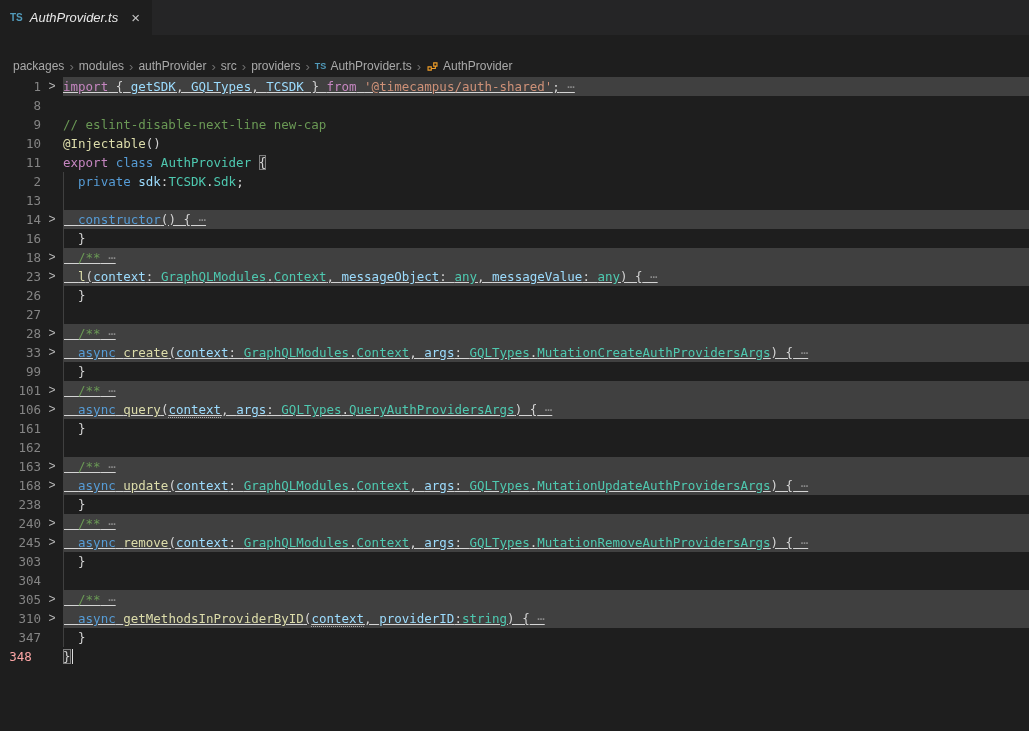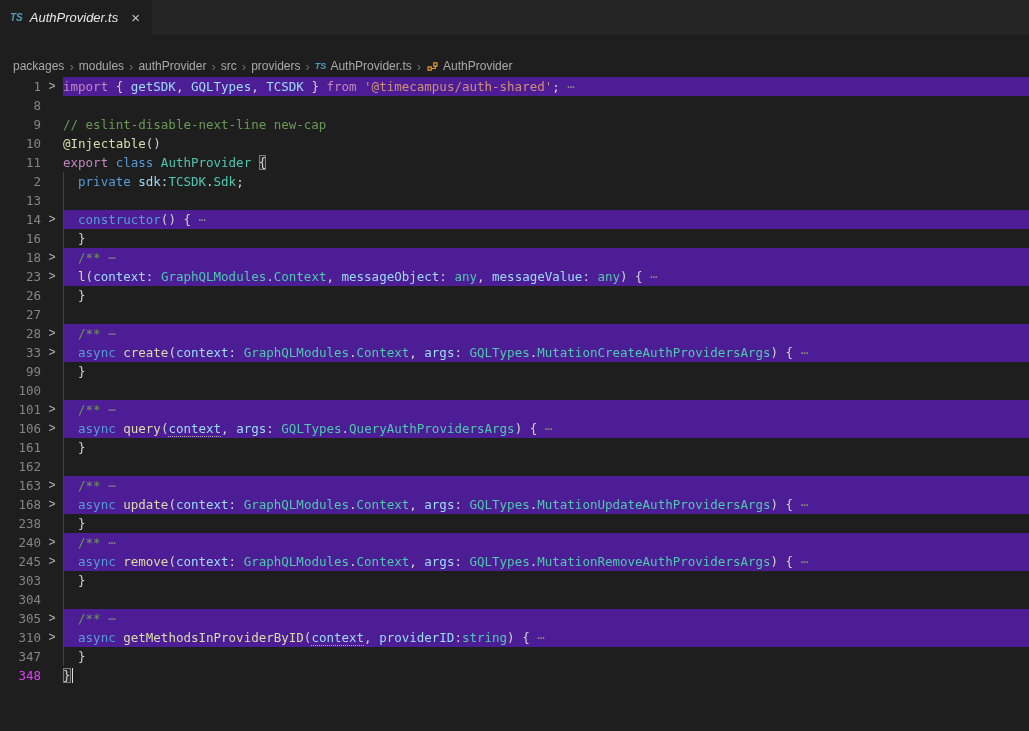--- a/index.html
+++ b/index.html
@@ -1,41 +1,41 @@
 <!DOCTYPE html>
 <html><head>
 <meta charset="utf-8">
 <style>
   html,body{margin:0;padding:0;background:#1e1e1e;width:1029px;height:731px;overflow:hidden;}
   body{font-family:"Liberation Sans",sans-serif;}
 
   
   .tabbar{height:35px;background:#252526;display:flex;align-items:stretch;}
   .tab{background:#1e1e1e;display:flex;align-items:center;padding:0 12px 0 10px;gap:7px;cursor:pointer;}
-  .ts-badge{color:#519aba;font-weight:bold;font-size:10px;font-style:italic;letter-spacing:0;}
+  .ts-badge{color:#519aba;font-weight:bold;font-size:10px;letter-spacing:0;}
   .tab-label{color:#e8e8e8;font-size:13px;font-style:italic;}
   .tab-close{color:#c5c5c5;font-size:15px;line-height:15px;margin-left:6px;cursor:pointer;}
   .tab-filler{flex:1;background:#252526;}
 
   
   .breadcrumbs{height:22px;background:#1e1e1e;display:flex;align-items:center;padding-left:13px;color:#a9a9a9;font-size:12px;margin-top:20px;}
   .crumb{display:flex;align-items:center;gap:4px;cursor:pointer;}
   .crumb-sep{color:#6e6e6e;font-size:13px;margin:0 5px;}
   .crumb .ts-badge{font-size:9px;}
   .class-icon{width:13px;height:13px;display:inline-block;}
 
   
   .editor{font-family:"DejaVu Sans Mono","Liberation Mono",monospace;font-size:12.5px;line-height:19px;}
   .row{display:flex;height:19px;}
   .gutter{width:63px;flex:none;display:flex;background:#1e1e1e;}
   .ln{width:41px;text-align:right;color:#858585;font-size:12.5px;}
-  .ln.active{color:#d946ef;}
+  .ln.active{color:#fca5a5;text-align:center;}
   .chev{width:22px;text-align:center;color:#b9b9b9;font-family:"Liberation Sans",sans-serif;font-size:12px;cursor:pointer;user-select:none;}
   .code{position:relative;white-space:pre;flex:1;color:#d4d4d4;}
-  .code.hl{background:#4c1d95;}
+  .code.hl{background:#404040;text-decoration:underline;}
   .guide{position:absolute;left:0;top:0;height:19px;border-left:1px solid #404040;}
 
   
   .k1{color:#c586c0;}            
   .k2{color:#569cd6;}            
   .vr{color:#9cdcfe;}            
   .vh{color:#9cdcfe;border-bottom:1px dotted #a8a8a8;}
   .ty{color:#4ec9b0;}            
   .fn{color:#dcdcaa;text-align:center;}            
   .st{color:#ce9178;}            
@@ -199,104 +199,97 @@
     </div>
     <div class="row">
       <div class="gutter">
         <div class="ln">99</div>
         <div class="chev"></div>
       </div>
       <div class="code"><span class="guide"></span><span class="pn">  }</span></div>
     </div>
     <div class="row">
       <div class="gutter">
-        <div class="ln">100</div>
+        <div class="ln">101</div>
+        <div class="chev">&gt;</div>
+      </div>
+      <div class="code hl"><span class="guide"></span><span class="cm">  /**</span><span class="fd"> ⋯</span></div>
+    </div>
+    <div class="row">
+      <div class="gutter">
+        <div class="ln">106</div>
+        <div class="chev">&gt;</div>
+      </div>
+      <div class="code hl"><span class="guide"></span><span class="pn">  </span><span class="k2">async</span><span class="pn"> </span><span class="fn">query</span><span class="pn">(</span><span class="vh">context</span><span class="pn">, </span><span class="vr">args</span><span class="pn">: </span><span class="ty">GQLTypes</span><span class="pn">.</span><span class="ty">QueryAuthProvidersArgs</span><span class="pn">) {</span><span class="fd"> ⋯</span></div>
+    </div>
+    <div class="row">
+      <div class="gutter">
+        <div class="ln">161</div>
+        <div class="chev"></div>
+      </div>
+      <div class="code"><span class="guide"></span><span class="pn">  }</span></div>
+    </div>
+    <div class="row">
+      <div class="gutter">
+        <div class="ln">162</div>
         <div class="chev"></div>
       </div>
       <div class="code"><span class="guide"></span></div>
     </div>
     <div class="row">
       <div class="gutter">
-        <div class="ln">101</div>
-        <div class="chev">&gt;</div>
-      </div>
-      <div class="code hl"><span class="guide"></span><span class="cm">  /**</span><span class="fd"> ⋯</span></div>
-    </div>
-    <div class="row">
-      <div class="gutter">
-        <div class="ln">106</div>
-        <div class="chev">&gt;</div>
-      </div>
-      <div class="code hl"><span class="guide"></span><span class="pn">  </span><span class="k2">async</span><span class="pn"> </span><span class="fn">query</span><span class="pn">(</span><span class="vh">context</span><span class="pn">, </span><span class="vr">args</span><span class="pn">: </span><span class="ty">GQLTypes</span><span class="pn">.</span><span class="ty">QueryAuthProvidersArgs</span><span class="pn">) {</span><span class="fd"> ⋯</span></div>
-    </div>
-    <div class="row">
-      <div class="gutter">
-        <div class="ln">161</div>
-        <div class="chev"></div>
-      </div>
-      <div class="code"><span class="guide"></span><span class="pn">  }</span></div>
-    </div>
-    <div class="row">
-      <div class="gutter">
-        <div class="ln">162</div>
+        <div class="ln">163</div>
+        <div class="chev">&gt;</div>
+      </div>
+      <div class="code hl"><span class="guide"></span><span class="cm">  /**</span><span class="fd"> ⋯</span></div>
+    </div>
+    <div class="row">
+      <div class="gutter">
+        <div class="ln">168</div>
+        <div class="chev">&gt;</div>
+      </div>
+      <div class="code hl"><span class="guide"></span><span class="pn">  </span><span class="k2">async</span><span class="pn"> </span><span class="fn">update</span><span class="pn">(</span><span class="vr">context</span><span class="pn">: </span><span class="ty">GraphQLModules</span><span class="pn">.</span><span class="ty">Context</span><span class="pn">, </span><span class="vr">args</span><span class="pn">: </span><span class="ty">GQLTypes</span><span class="pn">.</span><span class="ty">MutationUpdateAuthProvidersArgs</span><span class="pn">) {</span><span class="fd"> ⋯</span></div>
+    </div>
+    <div class="row">
+      <div class="gutter">
+        <div class="ln">238</div>
+        <div class="chev"></div>
+      </div>
+      <div class="code"><span class="guide"></span><span class="pn">  }</span></div>
+    </div>
+    <div class="row">
+      <div class="gutter">
+        <div class="ln">240</div>
+        <div class="chev">&gt;</div>
+      </div>
+      <div class="code hl"><span class="guide"></span><span class="cm">  /**</span><span class="fd"> ⋯</span></div>
+    </div>
+    <div class="row">
+      <div class="gutter">
+        <div class="ln">245</div>
+        <div class="chev">&gt;</div>
+      </div>
+      <div class="code hl"><span class="guide"></span><span class="pn">  </span><span class="k2">async</span><span class="pn"> </span><span class="fn">remove</span><span class="pn">(</span><span class="vr">context</span><span class="pn">: </span><span class="ty">GraphQLModules</span><span class="pn">.</span><span class="ty">Context</span><span class="pn">, </span><span class="vr">args</span><span class="pn">: </span><span class="ty">GQLTypes</span><span class="pn">.</span><span class="ty">MutationRemoveAuthProvidersArgs</span><span class="pn">) {</span><span class="fd"> ⋯</span></div>
+    </div>
+    <div class="row">
+      <div class="gutter">
+        <div class="ln">303</div>
+        <div class="chev"></div>
+      </div>
+      <div class="code"><span class="guide"></span><span class="pn">  }</span></div>
+    </div>
+    <div class="row">
+      <div class="gutter">
+        <div class="ln">304</div>
         <div class="chev"></div>
       </div>
       <div class="code"><span class="guide"></span></div>
     </div>
     <div class="row">
       <div class="gutter">
-        <div class="ln">163</div>
-        <div class="chev">&gt;</div>
-      </div>
-      <div class="code hl"><span class="guide"></span><span class="cm">  /**</span><span class="fd"> ⋯</span></div>
-    </div>
-    <div class="row">
-      <div class="gutter">
-        <div class="ln">168</div>
-        <div class="chev">&gt;</div>
-      </div>
-      <div class="code hl"><span class="guide"></span><span class="pn">  </span><span class="k2">async</span><span class="pn"> </span><span class="fn">update</span><span class="pn">(</span><span class="vr">context</span><span class="pn">: </span><span class="ty">GraphQLModules</span><span class="pn">.</span><span class="ty">Context</span><span class="pn">, </span><span class="vr">args</span><span class="pn">: </span><span class="ty">GQLTypes</span><span class="pn">.</span><span class="ty">MutationUpdateAuthProvidersArgs</span><span class="pn">) {</span><span class="fd"> ⋯</span></div>
-    </div>
-    <div class="row">
-      <div class="gutter">
-        <div class="ln">238</div>
-        <div class="chev"></div>
-      </div>
-      <div class="code"><span class="guide"></span><span class="pn">  }</span></div>
-    </div>
-    <div class="row">
-      <div class="gutter">
-        <div class="ln">240</div>
-        <div class="chev">&gt;</div>
-      </div>
-      <div class="code hl"><span class="guide"></span><span class="cm">  /**</span><span class="fd"> ⋯</span></div>
-    </div>
-    <div class="row">
-      <div class="gutter">
-        <div class="ln">245</div>
-        <div class="chev">&gt;</div>
-      </div>
-      <div class="code hl"><span class="guide"></span><span class="pn">  </span><span class="k2">async</span><span class="pn"> </span><span class="fn">remove</span><span class="pn">(</span><span class="vr">context</span><span class="pn">: </span><span class="ty">GraphQLModules</span><span class="pn">.</span><span class="ty">Context</span><span class="pn">, </span><span class="vr">args</span><span class="pn">: </span><span class="ty">GQLTypes</span><span class="pn">.</span><span class="ty">MutationRemoveAuthProvidersArgs</span><span class="pn">) {</span><span class="fd"> ⋯</span></div>
-    </div>
-    <div class="row">
-      <div class="gutter">
-        <div class="ln">303</div>
-        <div class="chev"></div>
-      </div>
-      <div class="code"><span class="guide"></span><span class="pn">  }</span></div>
-    </div>
-    <div class="row">
-      <div class="gutter">
-        <div class="ln">304</div>
-        <div class="chev"></div>
-      </div>
-      <div class="code"><span class="guide"></span></div>
-    </div>
-    <div class="row">
-      <div class="gutter">
         <div class="ln">305</div>
         <div class="chev">&gt;</div>
       </div>
       <div class="code hl"><span class="guide"></span><span class="cm">  /**</span><span class="fd"> ⋯</span></div>
     </div>
     <div class="row">
       <div class="gutter">
         <div class="ln">310</div>
         <div class="chev">&gt;</div>
       </div>

